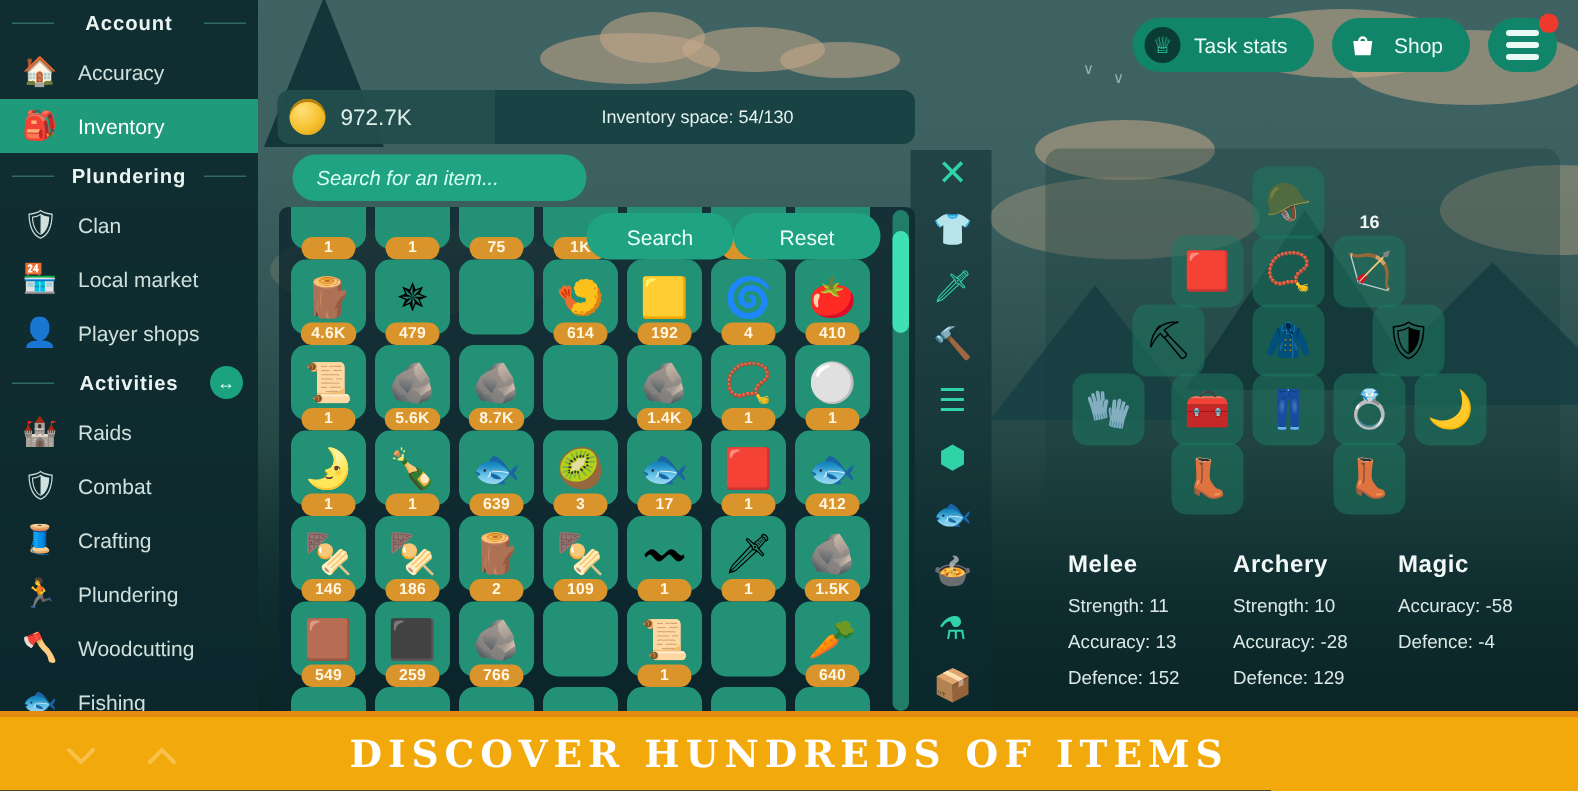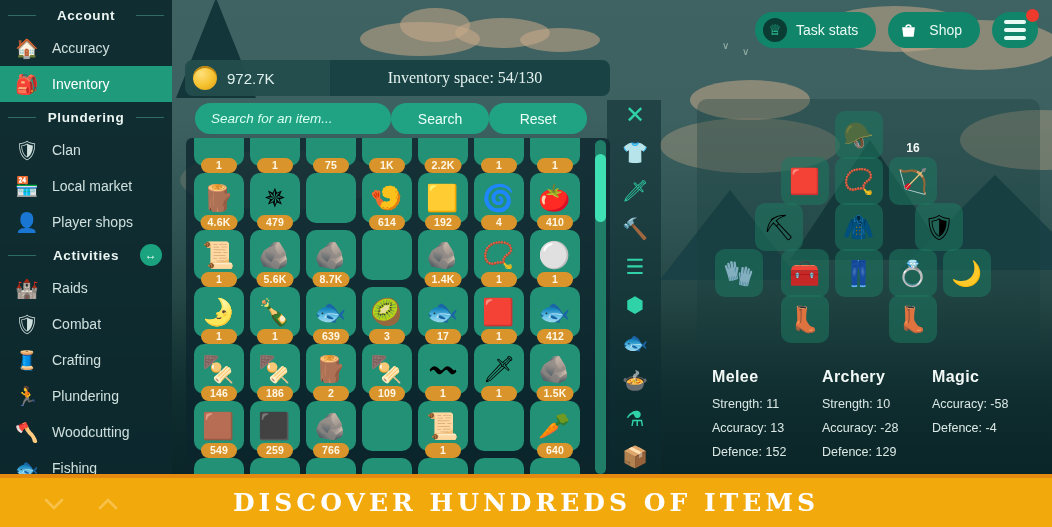--- a/index.html
+++ b/index.html
@@ -66,32 +66,32 @@
 
   
   .hdrbar {
     position: absolute; left: 185px; top: 60px; width: 425px; height: 36px;
     background: rgba(20,61,64,.88); border-radius: 8px; display: flex; align-items: center; z-index: 15;
   }
   .goldbox { display:flex; align-items:center; gap: 10px; width: 145px; height: 100%; padding-left: 8px;
     background: rgba(44,90,86,.55); border-radius: 8px 0 0 8px; }
   .coin { width: 24px; height: 24px; border-radius: 50%; background: radial-gradient(circle at 35% 32%, #ffe07a 0%, #f5c12e 55%, #d79a12 100%); box-shadow: 0 2px 0 #b8810c inset; }
   .gold-amt { color: #dff0ec; font-size: 15px; }
-  .inv-space { flex: 1; text-align: center; color: #e3f1ee; font-size: 16px; padding-right: 10px; font-family: Liberation Serif, serif; }
+  .inv-space { flex: 1; text-align: center; color: #e3f1ee; font-size: 12px; padding-right: 10px; }
 
   
   .searchrow { position: absolute; left: 195px; top: 103px; width: 450px; height: 32px; display: flex; align-items: flex-start; z-index: 15; }
   .search-input {
     width: 196px; height: 31px; border-radius: 16px; border: none; outline: none;
     background: #20a383; color: #e9fff8; padding: 0 16px; font-size: 13.5px;
     font-style: italic; font-family: "Liberation Sans", sans-serif;
   }
   .search-input::placeholder { color: #d8fff2; font-style: italic; }
   .sbtn { width: 98px; height: 31px; border-radius: 16px; background: #20a383; color: #eafff8;
-    display: flex; align-items: center; justify-content: center; font-size: 14px; border: none; font-family: "Liberation Sans", sans-serif; }
+    display: flex; align-items: center; justify-content: center; font-size: 14px; border: none; font-family: "Liberation Sans", sans-serif; margin-top: 39px; }
 
   
   .invpanel {
     position: absolute; left: 186px; top: 138px; width: 424px; height: 338px;
     background: rgba(11,37,45,.78); border-radius: 6px; overflow: hidden; z-index: 12;
   }
   .grid { position: absolute; left: 8px; top: -22px; width: 392px; }
   .row { display: flex; gap: 6px; margin-bottom: 7px; }
   .cell {
     position: relative; width: 50px; height: 50px; border-radius: 10px; background: #229176;

